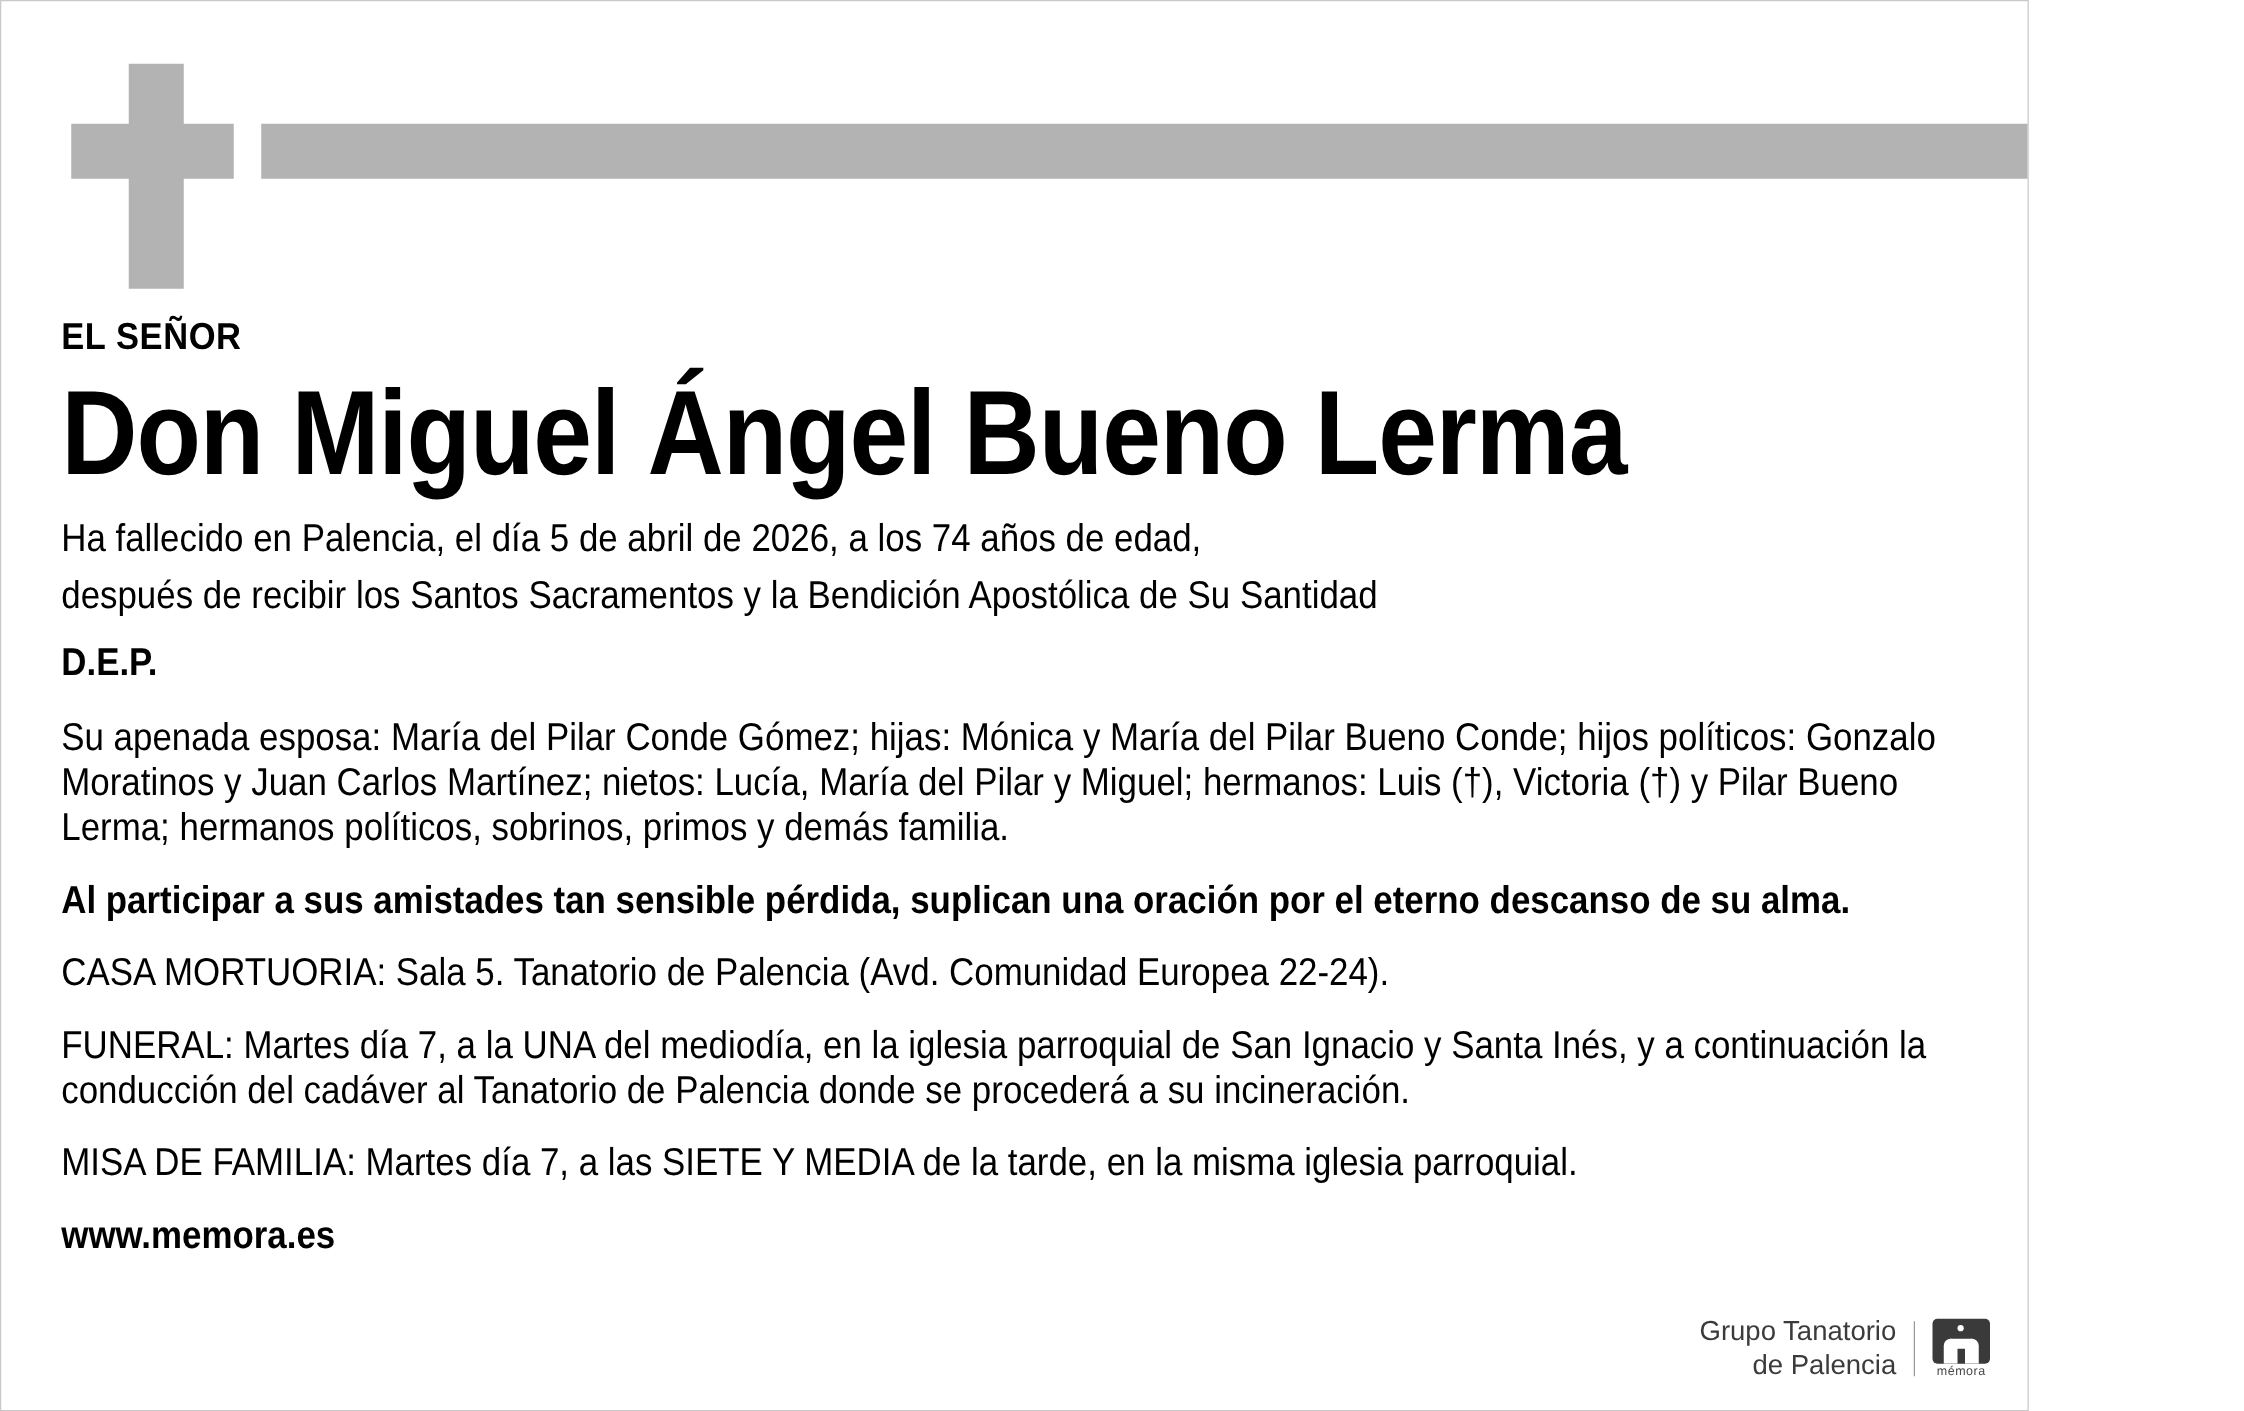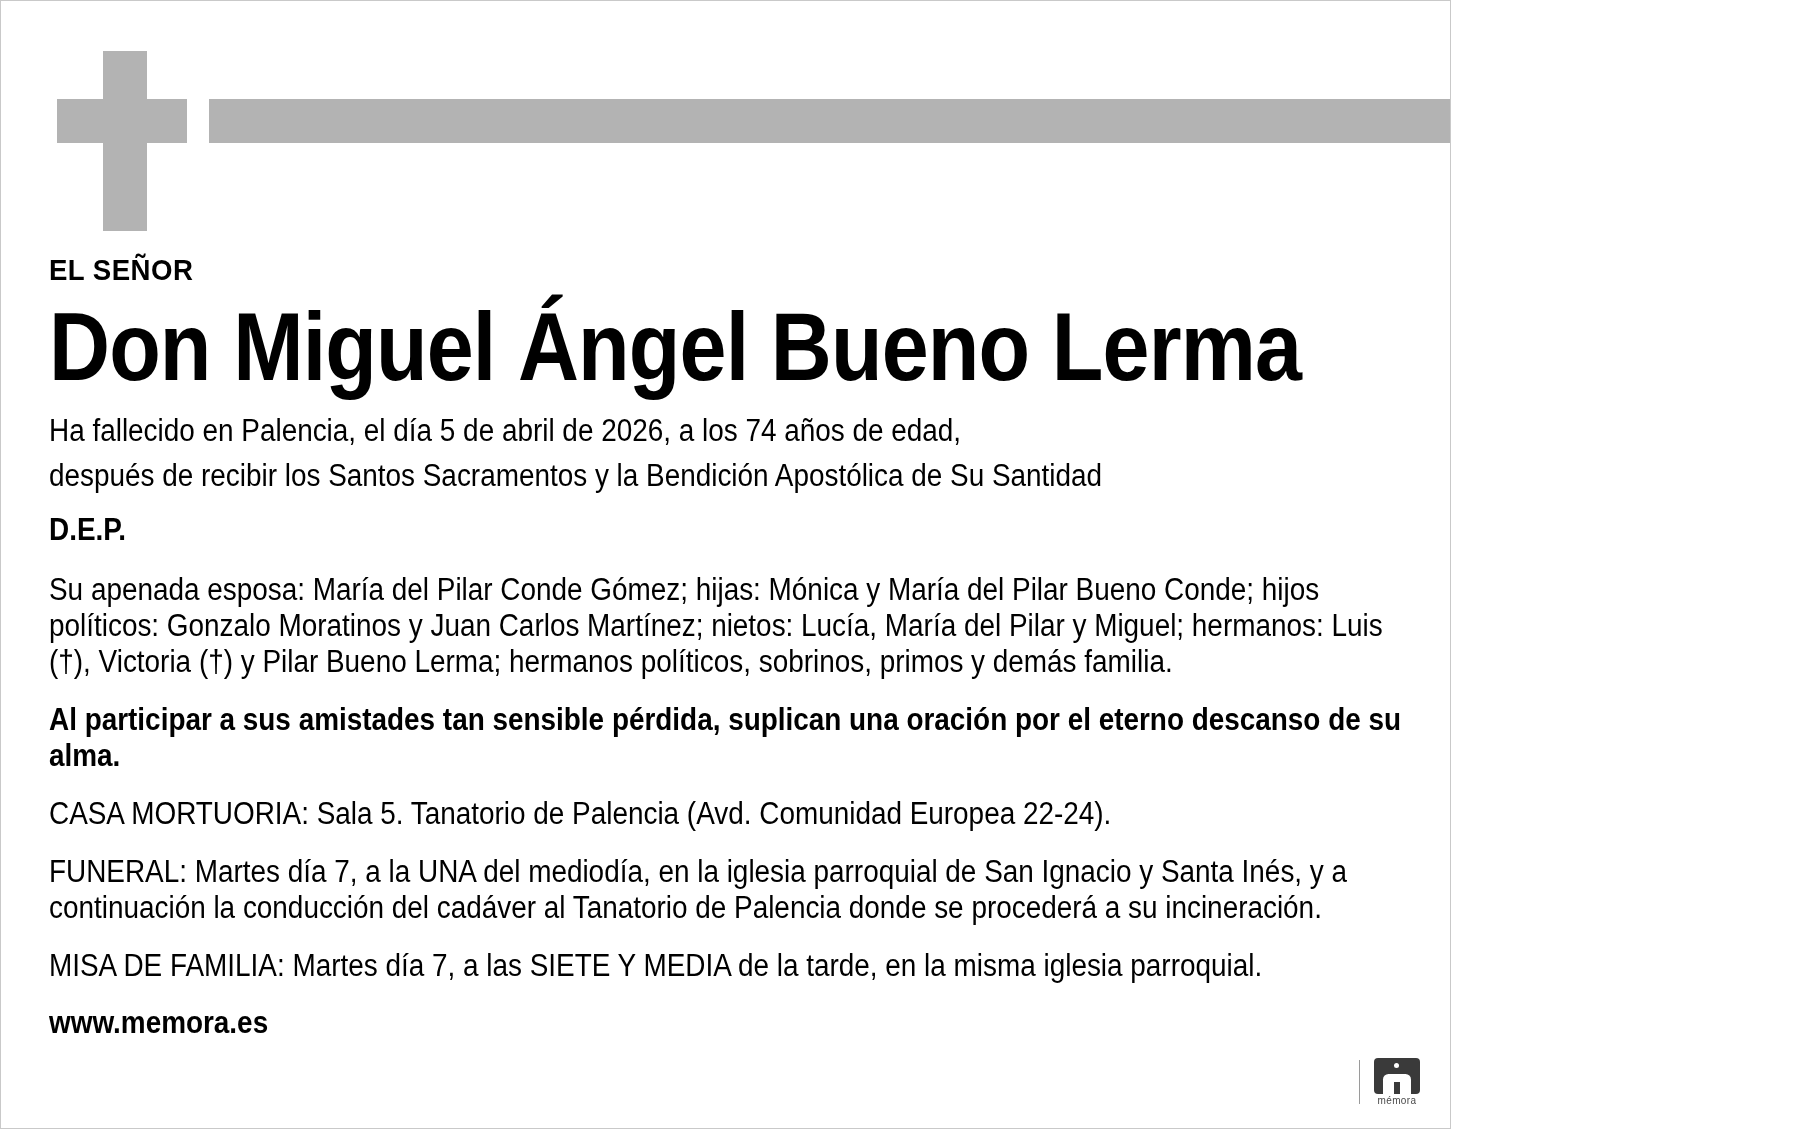--- a/index.html
+++ b/index.html
@@ -6,21 +6,21 @@
   html, body {
     margin: 0;
     padding: 0;
     background: #ffffff;
   }
   body {
     font-family: "Liberation Sans", sans-serif;
   }
   .page {
     position: relative;
-    width: 1451px;
+    width: 1623px;
     height: 1129px;
     background: #ffffff;
     border: 1px solid #c9c9c9;
     box-sizing: border-box;
     overflow: hidden;
   }
   .inner {
     position: absolute;
     left: 48px;
     top: 0;
@@ -250,20 +250,22 @@
       <p class="body-text gap">FUNERAL: Martes día 7, a la UNA del mediodía, en la iglesia parroquial de San Ignacio y Santa Inés, y a continuación la conducción del cadáver al Tanatorio de Palencia donde se procederá a su incineración.</p>
 
       <p class="body-text gap">MISA DE FAMILIA: Martes día 7, a las SIETE Y MEDIA de la tarde, en la misma iglesia parroquial.</p>
 
       <p class="website">www.memora.es</p>
 
     </div>
   </div>
 
   <div class="footer">
+    <div class="footer-name">Grupo Tanatorio
+de Palencia</div>
     <div class="footer-divider"></div>
     <div class="mark">
       <div class="mark-tile">
         <div class="mark-bridge"></div>
         <div class="mark-dot"></div>
       </div>
       <div class="mark-word">mémora</div>
     </div>
   </div>
 </div>

